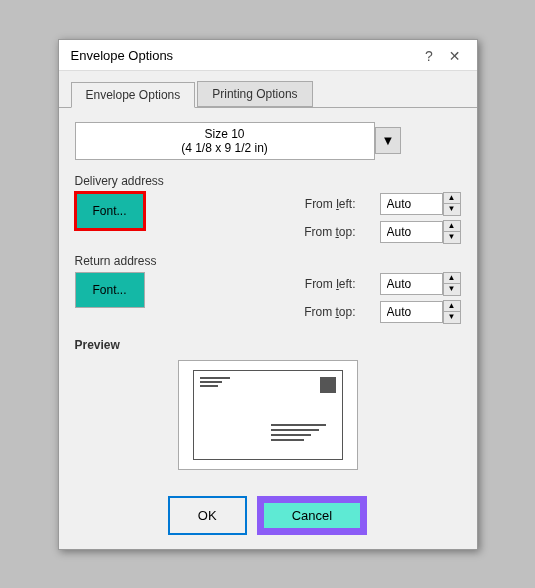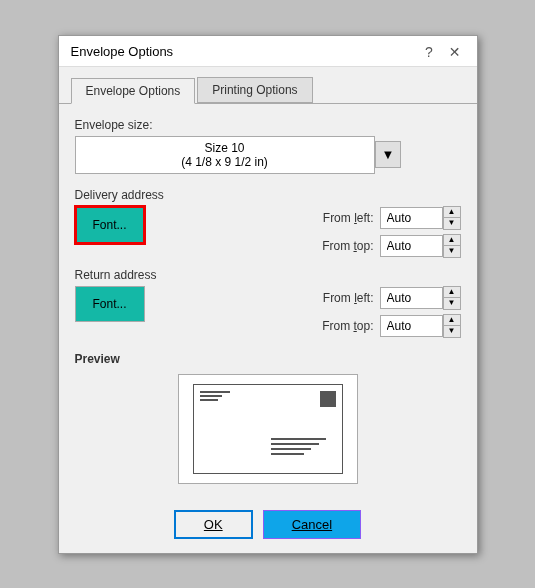--- a/index.html
+++ b/index.html
@@ -126,21 +126,21 @@
     }
     .from-fields {
       display: flex;
       flex-direction: column;
       gap: 4px;
       margin-left: auto;
     }
     .from-row {
       display: flex;
       align-items: center;
-      gap: 6px;
+      gap: 24px;
     }
     .from-label {
       font-size: 12px;
       color: #333;
       min-width: 72px;
       text-align: right;
     }
     .from-input-group {
       display: flex;
       align-items: center;
@@ -230,30 +230,29 @@
       display: flex;
       justify-content: center;
       gap: 10px;
       padding: 12px 16px 14px 16px;
       background: #f0f0f0;
     }
     .footer-btn {
       padding: 5px 28px;
       font-size: 13px;
       cursor: pointer;
-      text-decoration: underline;
     }
     .btn-ok {
       border: 2px solid #0078d4;
       background: #f0f0f0;
       color: #000;
     }
     .btn-cancel {
-      border: 1px solid #8b5cf6;
-      background: #0ea5e9;
+      border: 7px solid #8b5cf6;
+      background: #5eead4;
       color: #000;
     }
     .underline { text-decoration: underline; }
   </style>
 </head>
 <body>
 
 <div class="dialog">
 
   <div class="title-bar">
@@ -268,21 +267,20 @@
     <div class="tab active">
       <span>Envelope Options</span>
     </div>
     <div class="tab">
       <span>Printing Options</span>
     </div>
   </div>
 
   <div class="content">
 
-    <div class="section-label">Envelope size:</div>
     <div class="envelope-size-row">
       <div class="select-box">
         <span>Size 10</span>
         <span style="">(4 1/8 x 9 1/2 in)</span>
       </div>
       <div class="select-arrow">▼</div>
     </div>
 
     <div class="address-section">
       <div class="section-label">Delivery address</div>

